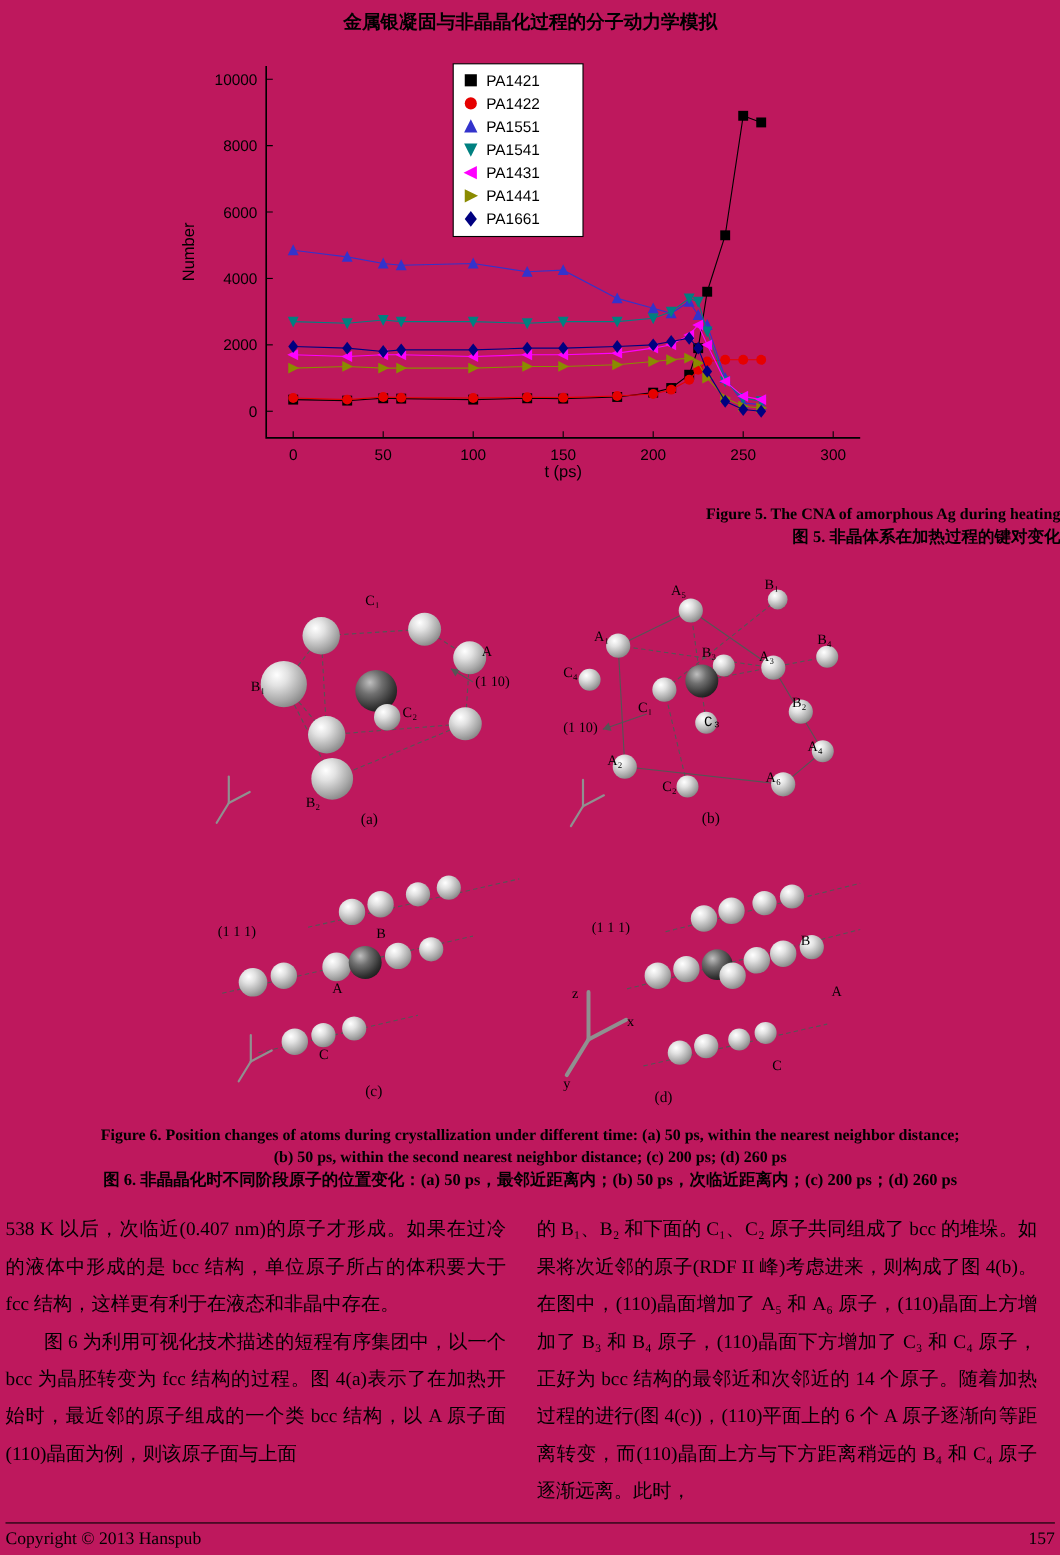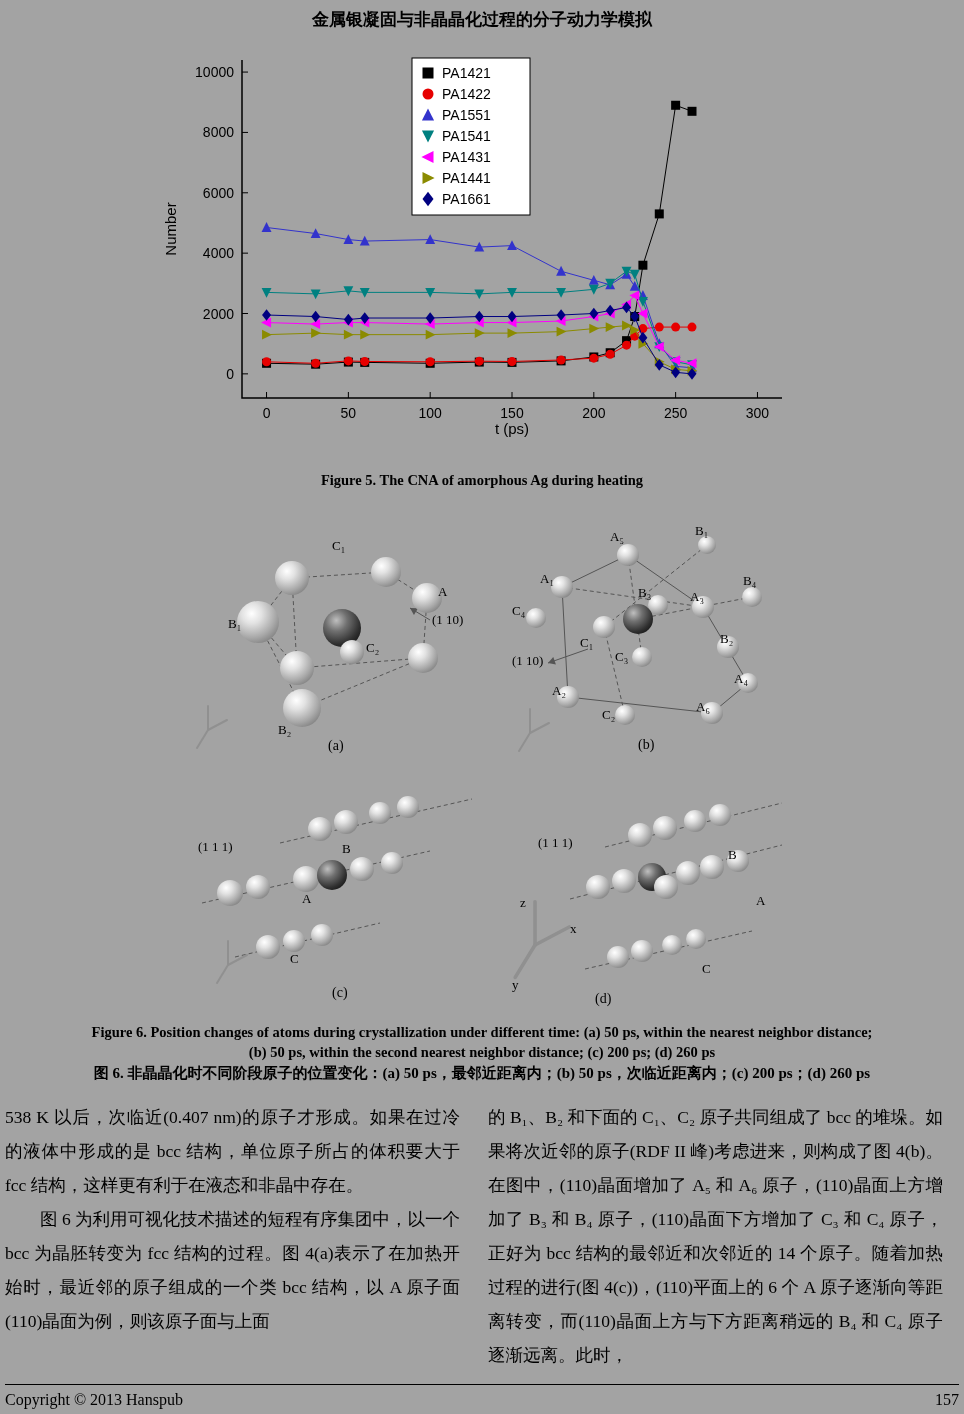--- a/index.html
+++ b/index.html
@@ -1,22 +1,22 @@
 <!DOCTYPE html>
 <html><head>
 <meta charset="utf-8">
 <style>
   *{margin:0;padding:0;box-sizing:border-box;}
   html,body{background:#fff;}
   body{width:964px;height:1414px;font-family:"Liberation Serif","DejaVu Serif",serif;color:#000;}
-  .page{position:relative;width:964px;height:1414px;overflow:hidden;background:#a3a3a3;}
+  .page{position:relative;width:964px;height:1414px;overflow:hidden;background:#be185d;}
   .header{position:absolute;top:8px;left:0;width:100%;text-align:center;font-size:17px;font-weight:bold;}
   .chart-wrap{position:absolute;top:48px;left:160px;width:645px;height:392px;font-family:"Liberation Sans","DejaVu Sans",sans-serif;}
   .chart-wrap svg{font-family:inherit;}
-  .fig5-caption{position:absolute;top:470px;left:0;width:100%;text-align:center;}
+  .fig5-caption{position:absolute;top:458px;left:0;width:100%;text-align:right;}
   .cap-en{font-weight:bold;font-size:14.5px;line-height:20px;}
   .cap-zh{font-weight:bold;font-size:15px;line-height:22px;}
   .figure6{position:absolute;top:515px;left:0;width:964px;height:505px;}
   .f6panel{position:absolute;}
   .f6panel > svg{position:absolute;left:0;top:0;}
   .sphere{position:absolute;border-radius:50%;
     background:radial-gradient(circle at 35% 30%,#ffffff 0%,#e2e2e2 25%,#a8a8a8 60%,#5e5e5e 100%);}
   .sphere.dark{background:radial-gradient(circle at 35% 30%,#bfbfbf 0%,#707070 30%,#303030 65%,#000000 100%);}
   .f6label{position:absolute;font-size:13px;white-space:nowrap;}
   .f6label.cap{font-size:14px;}
@@ -198,20 +198,21 @@
         <text x="282" y="114" font-size="14">PA1431</text>
         <polygon points="274.6,130 262.5,123.95 262.5,136.05" fill="#8b8b00"></polygon>
         <text x="282" y="135" font-size="14">PA1441</text>
         <polygon points="268,143.85 273.5,151 268,158.15 262.5,151" fill="#000080"></polygon>
         <text x="282" y="156" font-size="14">PA1661</text>
       </svg>
   </div>
 
   <div class="fig5-caption">
     <div class="cap-en">Figure 5. The CNA of amorphous Ag during heating</div>
+    <div class="cap-zh">图 5. 非晶体系在加热过程的键对变化</div>
   </div>
 
   <div class="figure6" id="figure6">
       <div class="f6panel" style="left: 180px; top: 5px; width: 300px; height: 240px;">
         <svg width="300" height="240">
           <line x1="112" y1="58" x2="206" y2="52" stroke="#555" stroke-width="1" stroke-dasharray="4 3"></line>
           <line x1="206" y1="52" x2="247" y2="78" stroke="#555" stroke-width="1" stroke-dasharray="4 3"></line>
           <line x1="247" y1="78" x2="243" y2="138" stroke="#555" stroke-width="1" stroke-dasharray="4 3"></line>
           <line x1="243" y1="138" x2="117" y2="148" stroke="#555" stroke-width="1" stroke-dasharray="4 3"></line>
           <line x1="117" y1="148" x2="112" y2="58" stroke="#555" stroke-width="1" stroke-dasharray="4 3"></line>
@@ -283,21 +284,21 @@
         <div class="sphere" style="left: 201px; top: 187px; width: 22px; height: 22px;"></div>
         <span class="f6label" style="left: 110px; top: 14px;">A₅</span>
         <span class="f6label" style="left: 195px; top: 8px;">B₁</span>
         <span class="f6label" style="left: 40px; top: 56px;">A₁</span>
         <span class="f6label" style="left: 243px; top: 58px;">B₄</span>
         <span class="f6label" style="left: 190px; top: 74px;">A₃</span>
         <span class="f6label" style="left: 138px; top: 70px;">B₃</span>
         <span class="f6label" style="left: 12px; top: 88px;">C₄</span>
         <span class="f6label" style="left: 80px; top: 120px;">C₁</span>
         <span class="f6label" style="left: 220px; top: 116px;">B₂</span>
-        <span class="f6label" style="left: 115px; top: 134px;">C₃</span>
+        <span class="f6label" style="left: 140px; top: 134px; font-family: Liberation Mono, monospace;">C₃</span>
         <span class="f6label" style="left: 12px; top: 138px;">(1 10)</span>
         <span class="f6label" style="left: 234px; top: 156px;">A₄</span>
         <span class="f6label" style="left: 52px; top: 168px;">A₂</span>
         <span class="f6label" style="left: 102px; top: 192px;">C₂</span>
         <span class="f6label" style="left: 196px; top: 184px;">A₆</span>
         <span class="f6label cap" style="left: 138px; top: 222px;">(b)</span>
       </div>
       <div class="f6panel" style="left: 180px; top: 280px; width: 300px; height: 215px;">
         <svg width="300" height="215">
           <line x1="100" y1="48" x2="292" y2="4" stroke="#555" stroke-width="1" stroke-dasharray="4 3"></line>

